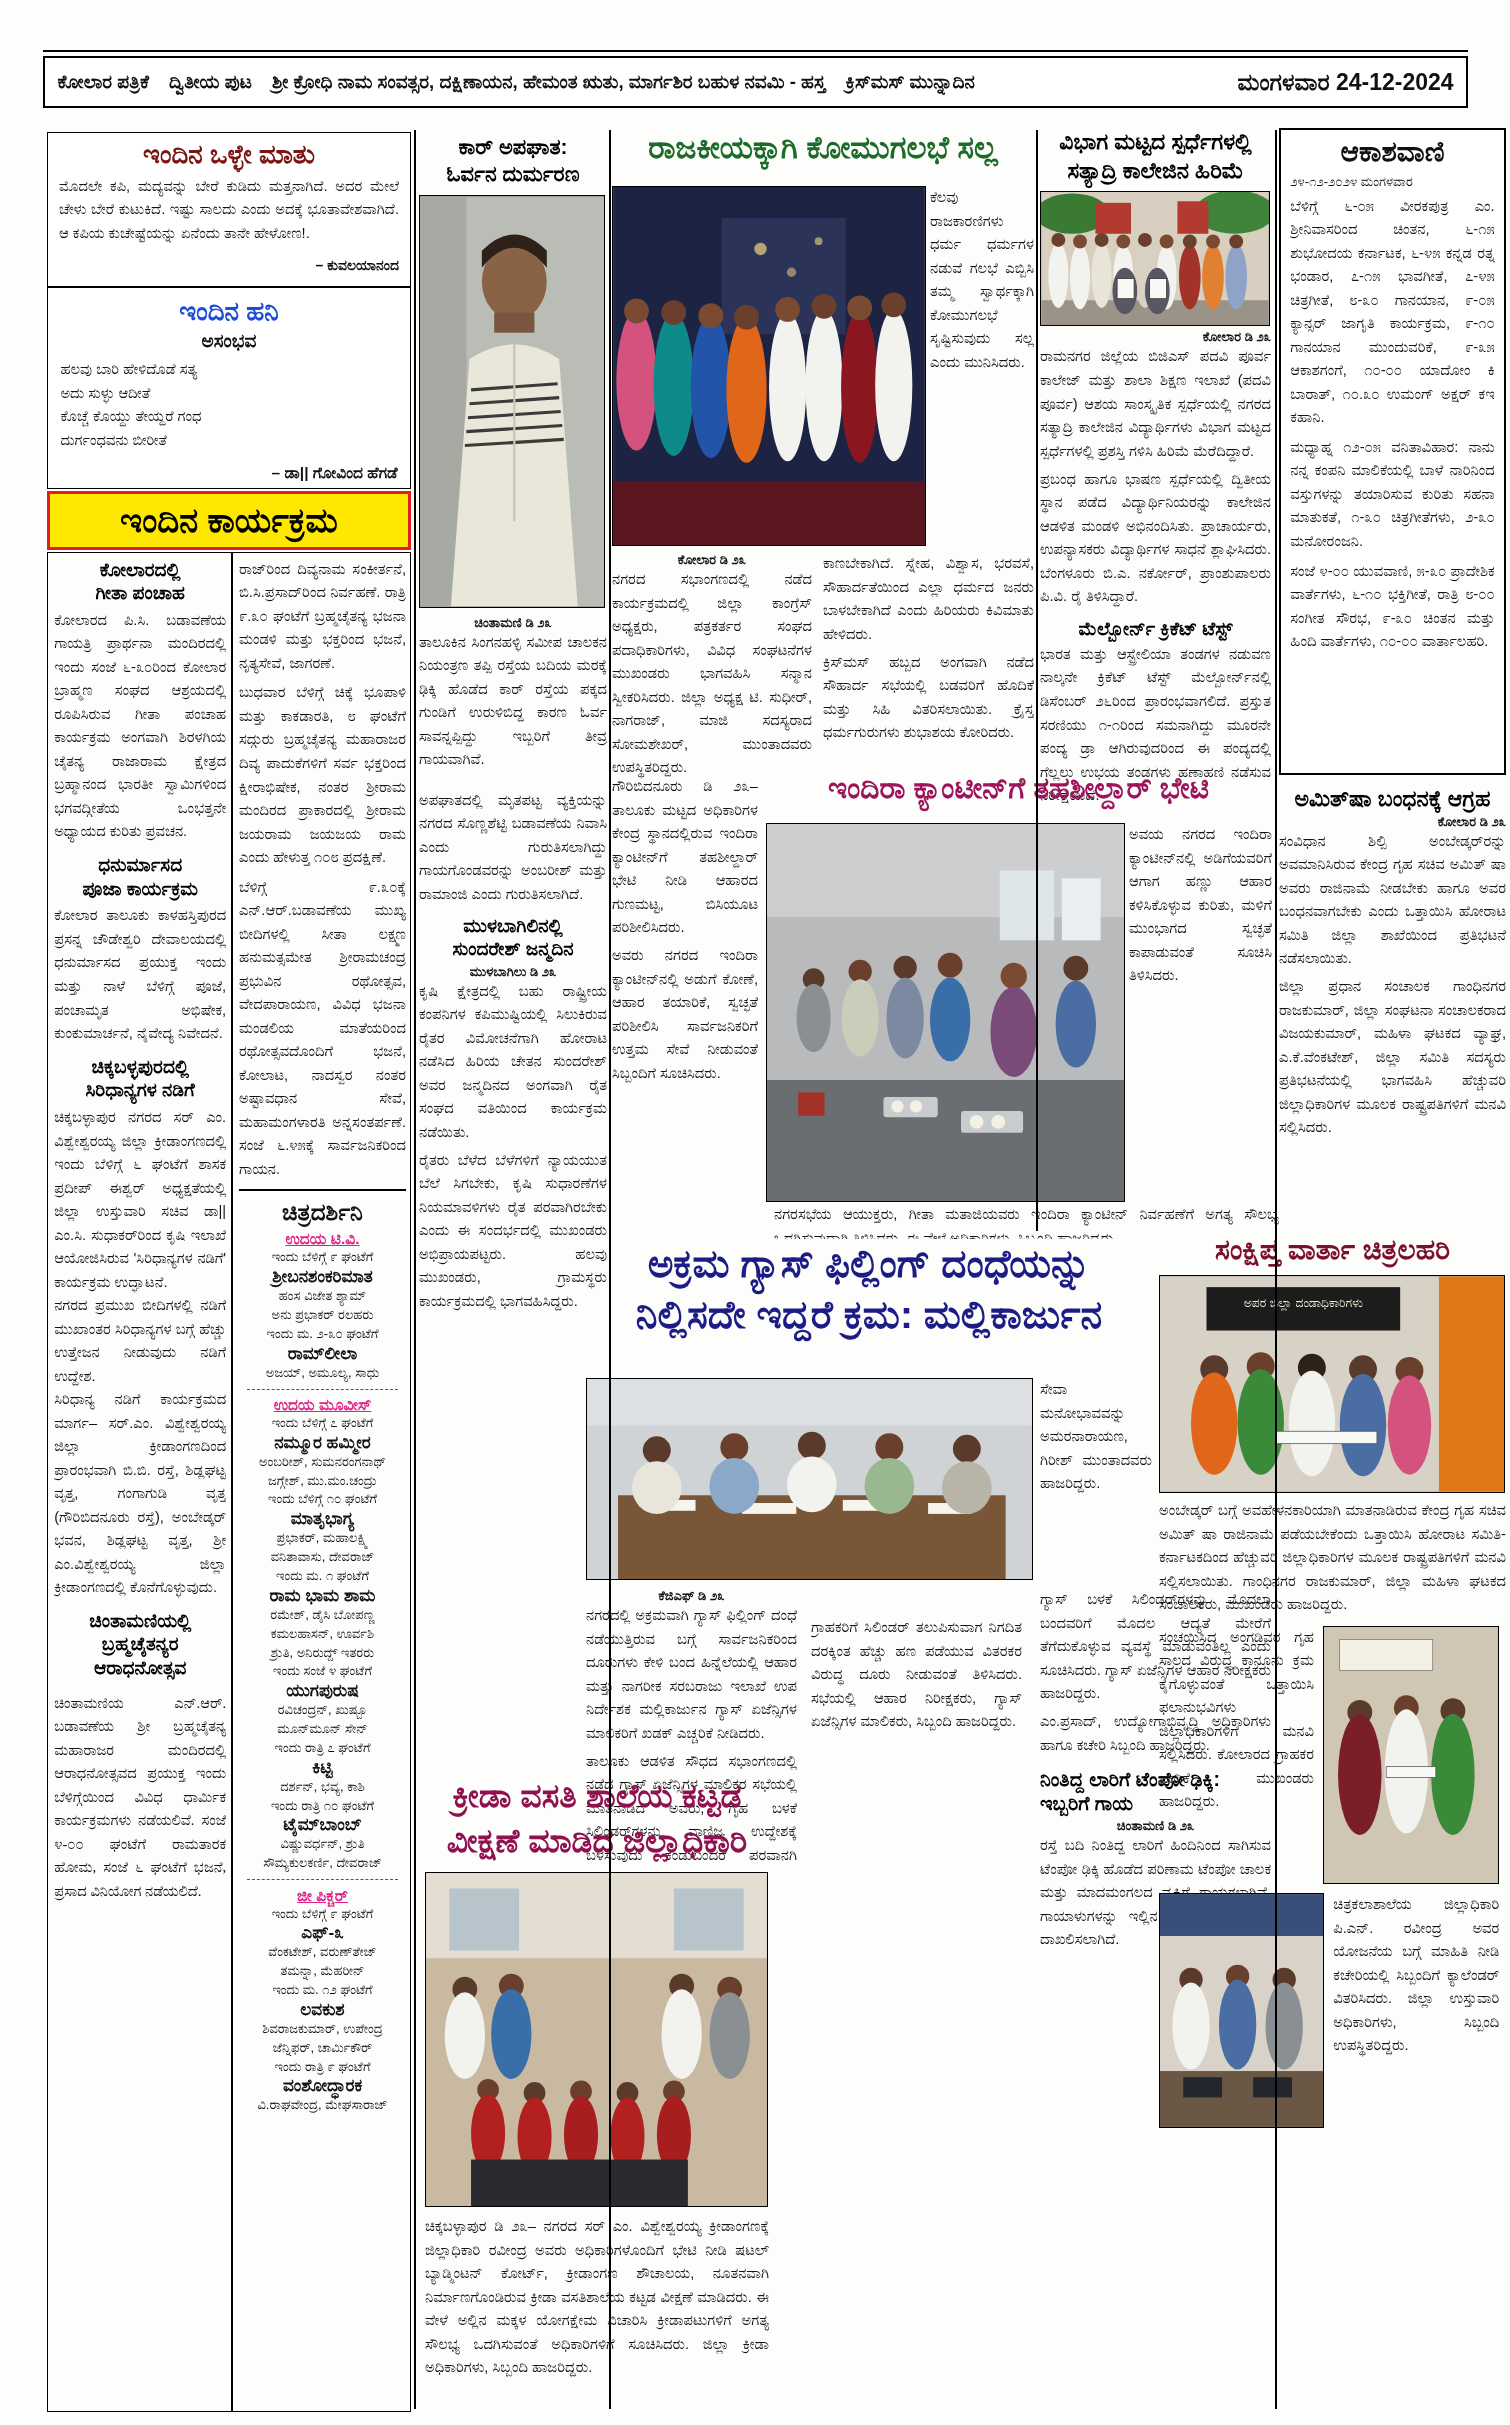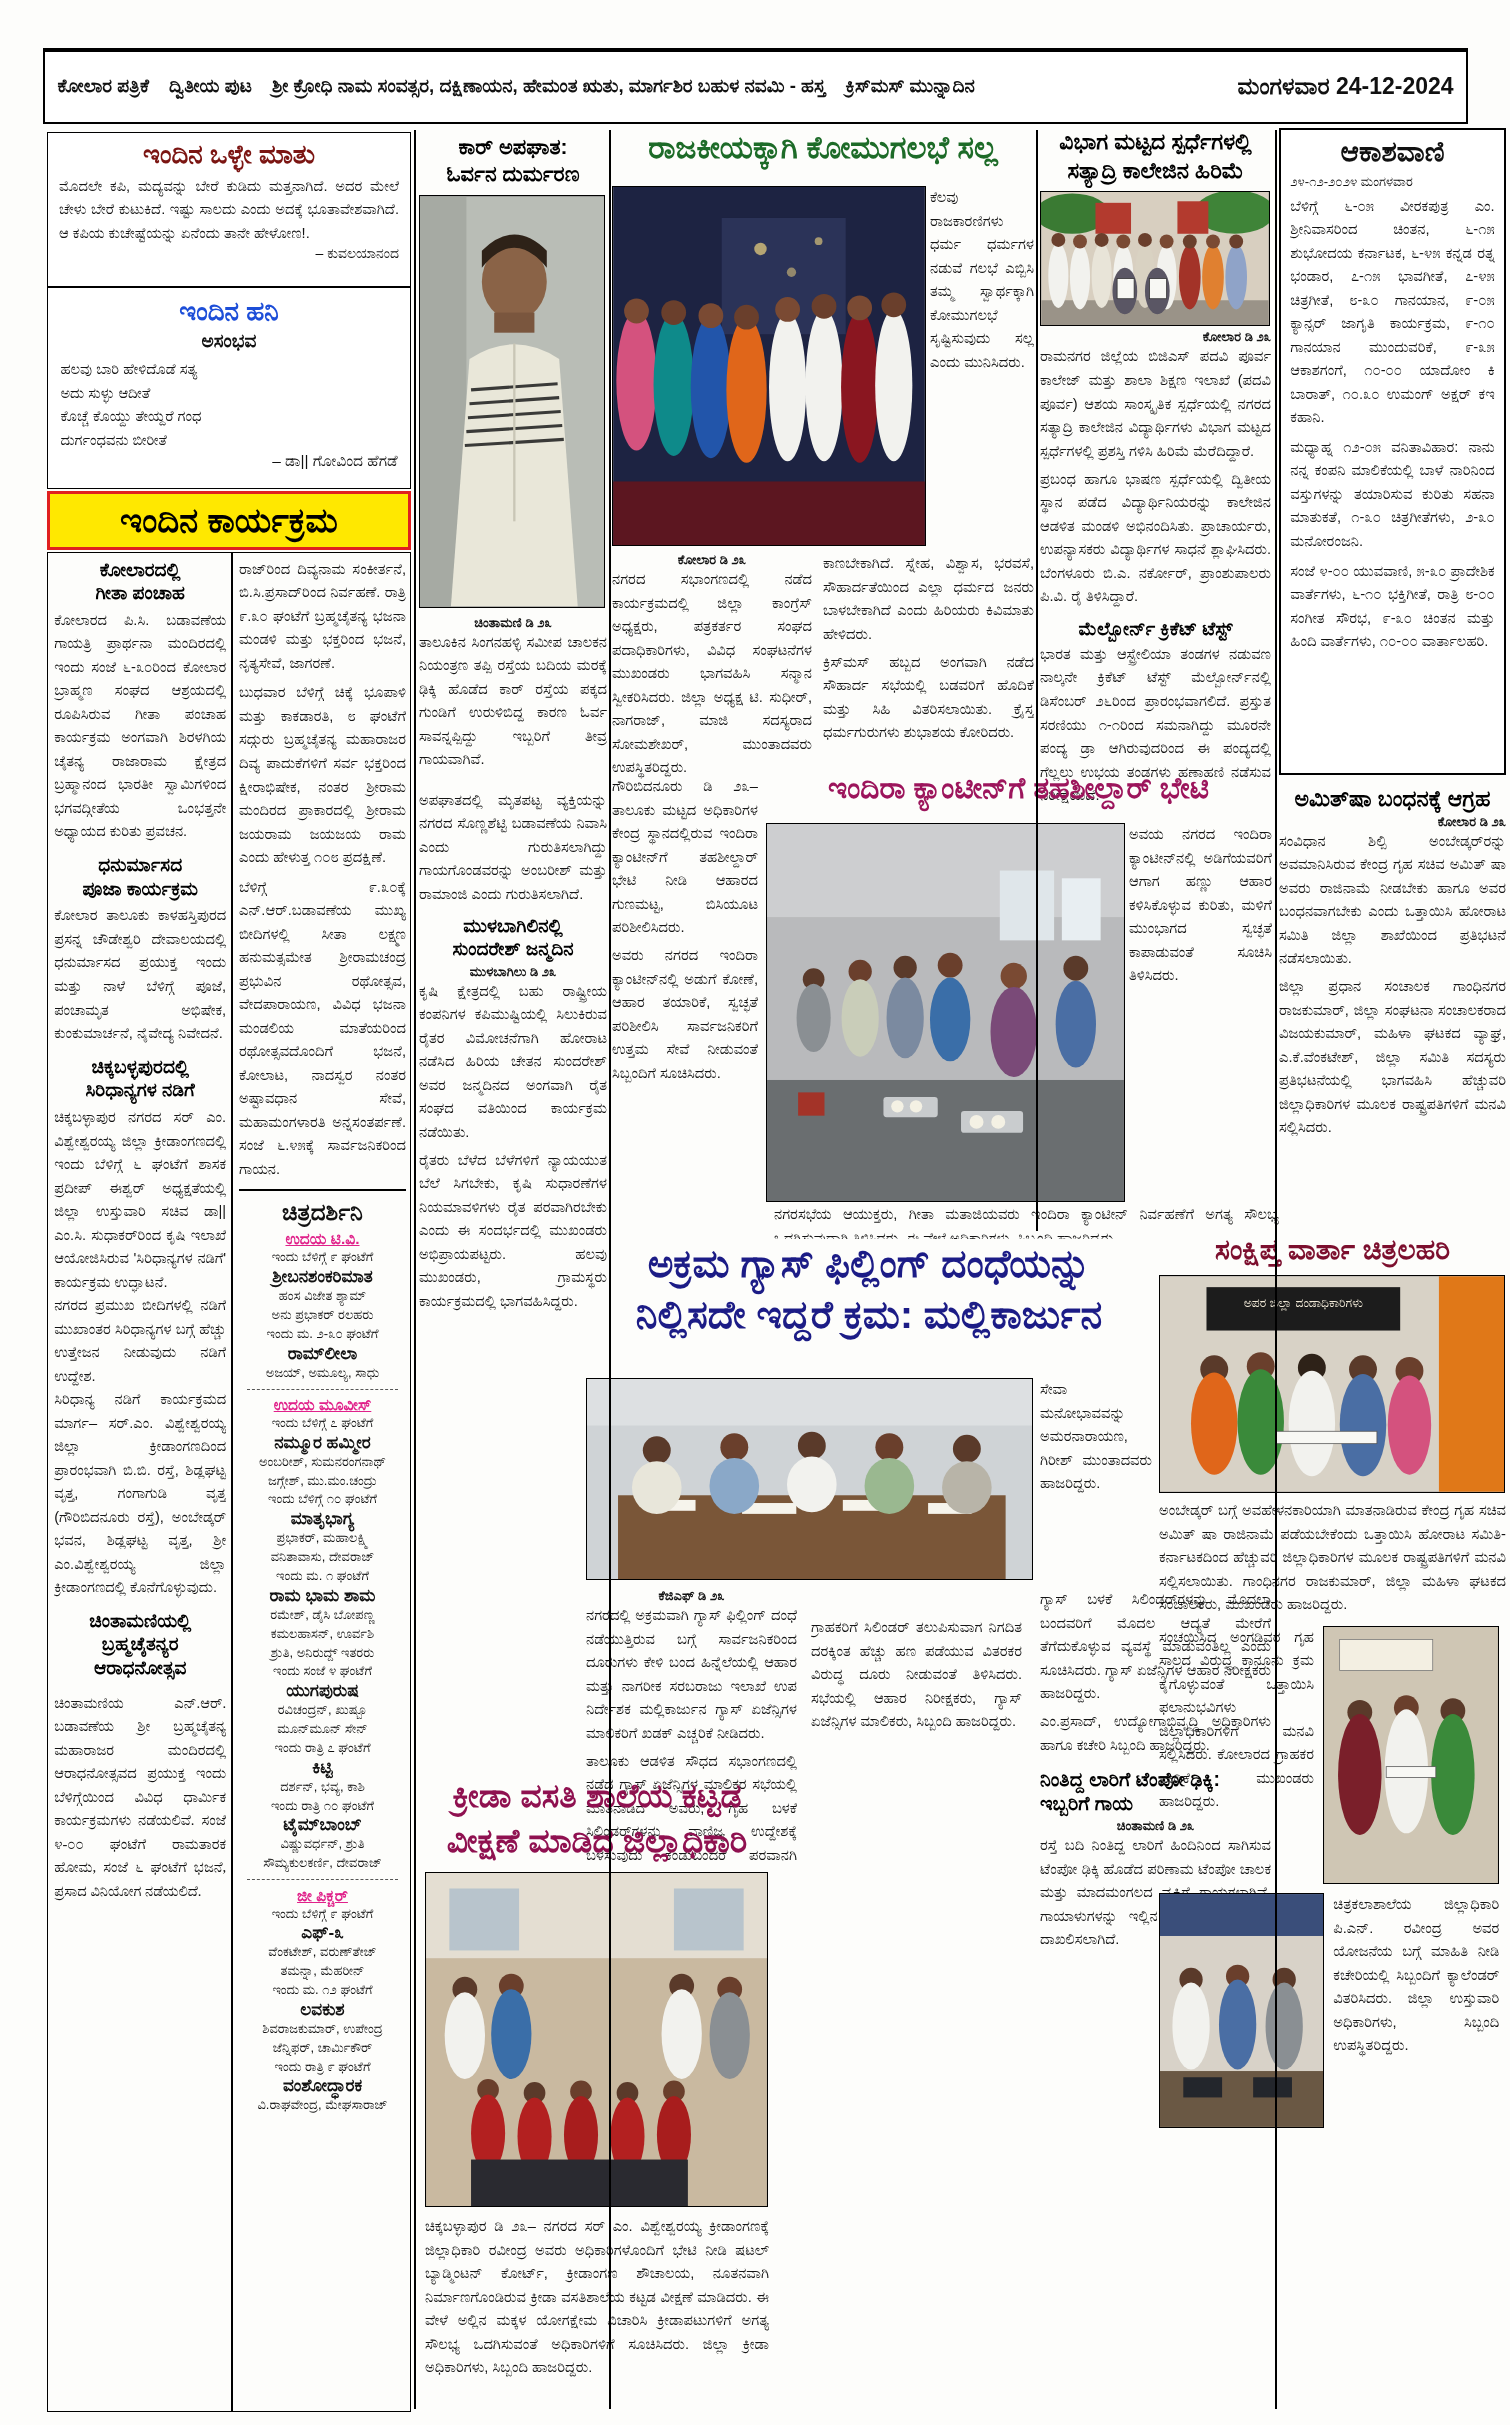--- a/index.html
+++ b/index.html
@@ -14,40 +14,40 @@
   .boxed{border:1.6px solid #000;background:#fff;}
   .photo-frame{border:1.6px solid #000;overflow:hidden;background:#888;}
   .photo-frame svg{display:block;width:100%;height:100%;}
   .masthead{border:2.3px solid #000;display:flex;align-items:center;gap:20px;padding:0 12.4px;box-sizing:border-box;background:#fff;}
   .masthead .mh{font-weight:bold;font-size:18.6px;white-space:nowrap;}
   .masthead .mh-date{margin-left:auto;font-size:23px;font-weight:bold;}
   .gw-title{color:#7b1512;font-weight:bold;font-size:26px;text-align:center;}
   .hani-title{color:#1d4ed8;font-weight:bold;font-size:26px;text-align:center;}
   .banner{background:#ffe800;border:3.1px solid #e02020;display:flex;align-items:center;justify-content:center;}
   .banner span{font-weight:bold;font-size:34px;color:#000;}
-  .attrib{font-weight:normal;text-align:right;font-size:14px;}
+  .attrib{font-weight:bold;text-align:right;font-size:14px;margin-top:12px;}
   .ch-name{color:#e0218a;font-weight:bold;text-decoration:underline;text-align:center;font-size:15.5px;}
   .show-title{font-weight:bold;text-align:center;font-size:17px;}
   .show-line{text-align:center;font-size:13px;line-height:1.45;}
   .tv-sep{border-top:1.6px dashed #555;margin:6.2px 7.8px;}
   .hl-green{color:#1d6b28;font-weight:bold;font-size:31px;text-align:center;}
   .hl-navy{color:#1c1c86;font-weight:bold;font-size:39px;line-height:1.3;text-align:center;white-space:pre-line;}
   .hl-magenta{color:#9c155c;font-weight:bold;font-size:29.5px;text-align:center;}
   .hl-sports{color:#8f1150;font-weight:bold;font-size:33px;line-height:1.35;text-align:center;white-space:pre-line;}
   .hl-brief{color:#7c0f2e;font-weight:bold;font-size:28px;text-align:center;}
   .hl-black{color:#000;font-weight:bold;text-align:center;white-space:pre-line;line-height:1.3;}
   .akash-box{border:2.3px double #000;background:#fff;}
   .akash-title{font-weight:bold;font-size:28px;text-align:center;}
 </style>
 </head>
 <body>
 
 <div id="page">
 
-  <div class="abs masthead" style="left:43px;top:48px;width:1425px;height:76px;">
+  <div class="abs masthead" style="left:43px;top:56px;width:1425px;height:52px;">
     <span class="mh">ಕೋಲಾರ ಪತ್ರಿಕೆ</span>
     <span class="mh">ದ್ವಿತೀಯ ಪುಟ</span>
     <span class="mh" style="font-weight:bold;">ಶ್ರೀ ಕ್ರೋಧಿ ನಾಮ ಸಂವತ್ಸರ, ದಕ್ಷಿಣಾಯನ, ಹೇಮಂತ ಋತು, ಮಾರ್ಗಶಿರ ಬಹುಳ ನವಮಿ - ಹಸ್ತ</span>
     <span class="mh">ಕ್ರಿಸ್‌ಮಸ್ ಮುನ್ನಾದಿನ</span>
     <span class="mh mh-date">ಮಂಗಳವಾರ 24-12-2024</span>
   </div>
 
   <div class="abs boxed" style="left:47px;top:132px;width:364px;height:155px;padding:6.2px 11px;box-sizing:border-box;">
     <div class="gw-title">ಇಂದಿನ ಒಳ್ಳೇ ಮಾತು</div>
     <div class="body-txt body-lg" style="margin-top:4.7px;">ಮೊದಲೇ ಕಪಿ, ಮದ್ಯವನ್ನು ಬೇರೆ ಕುಡಿದು ಮತ್ತನಾಗಿದೆ. ಅದರ ಮೇಲೆ ಚೇಳು ಬೇರೆ ಕುಟುಕಿದೆ. ಇಷ್ಟು ಸಾಲದು ಎಂದು ಅದಕ್ಕೆ ಭೂತಾವೇಶವಾಗಿದೆ. ಆ ಕಪಿಯ ಕುಚೇಷ್ಟೆಯನ್ನು ಏನೆಂದು ತಾನೇ ಹೇಳೋಣ!.</div>

